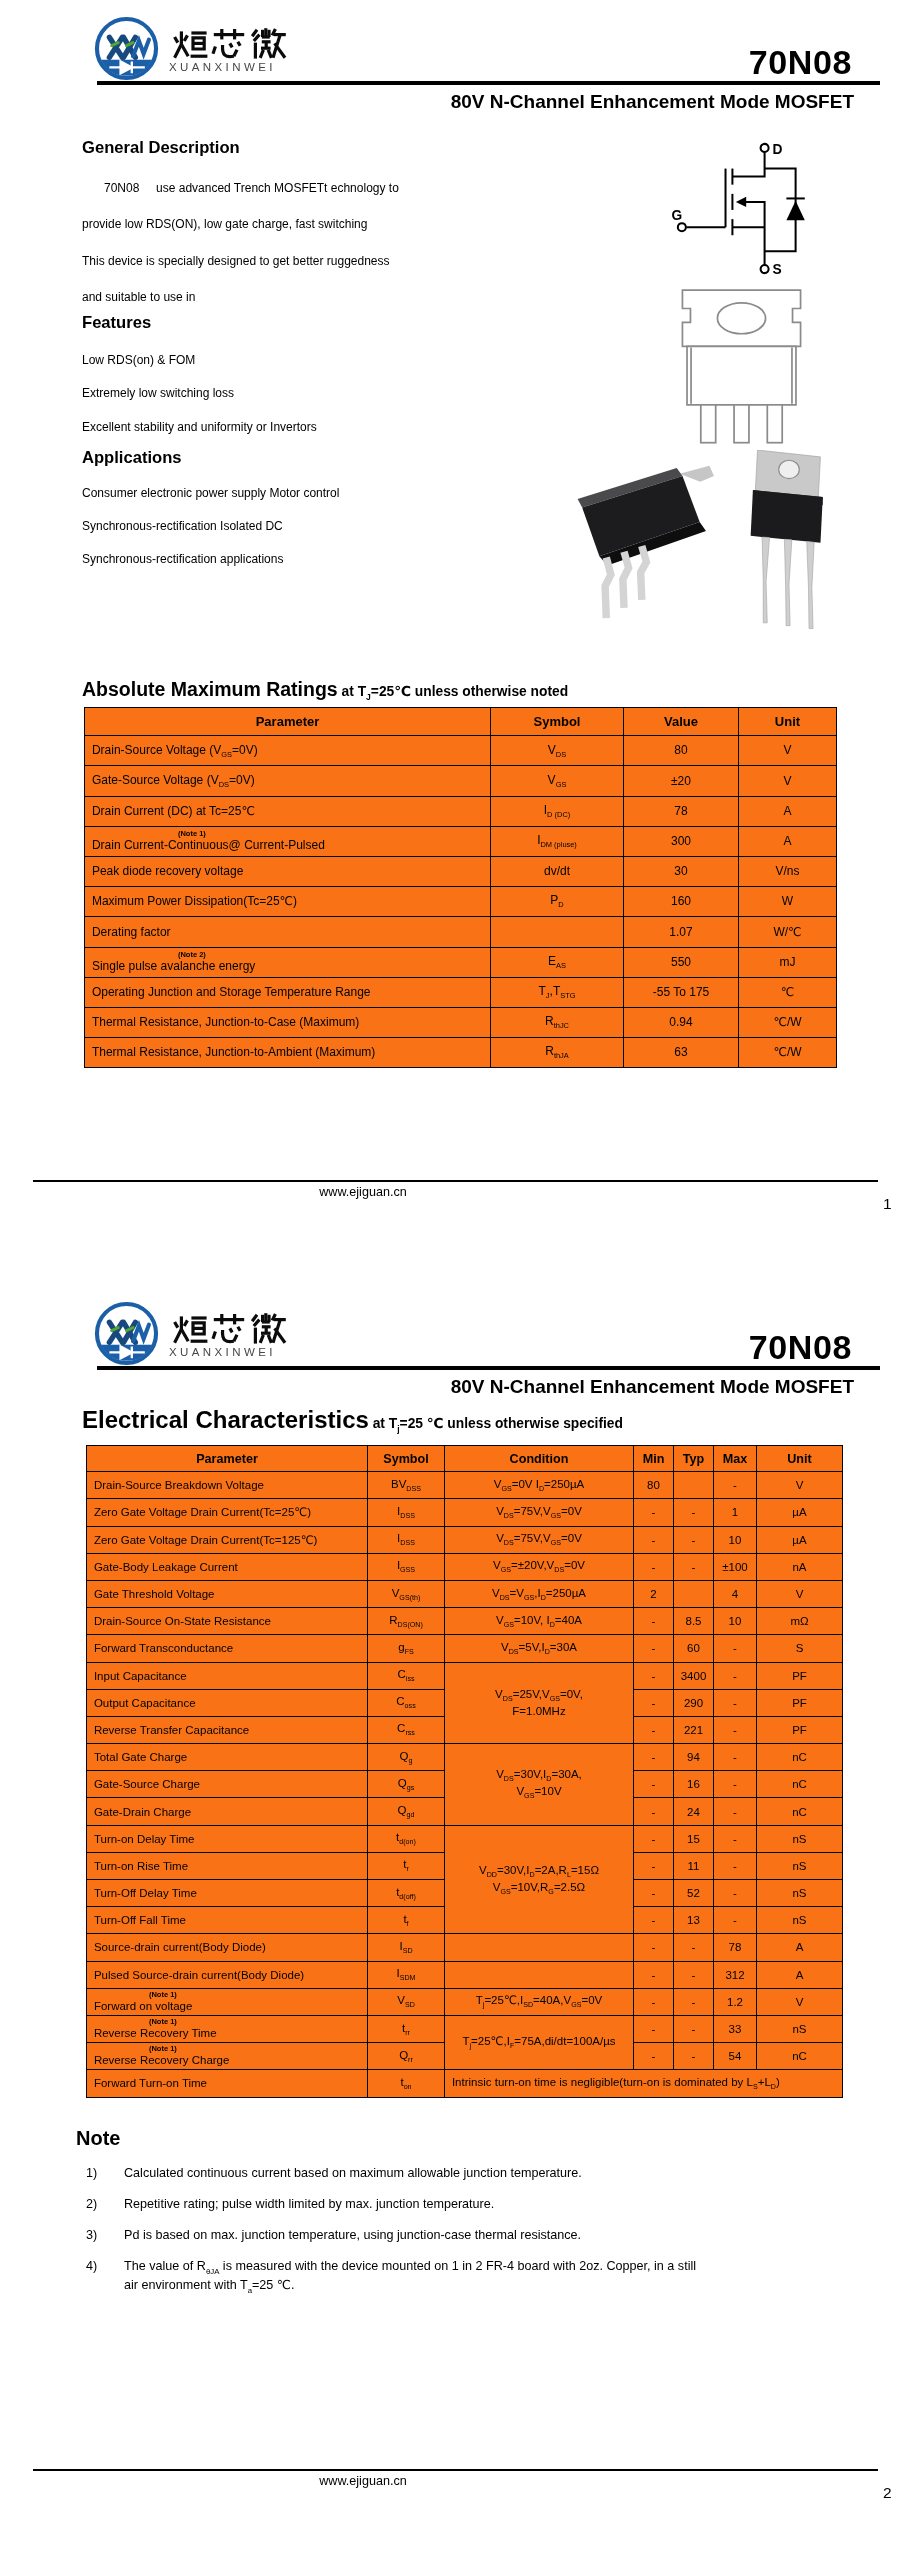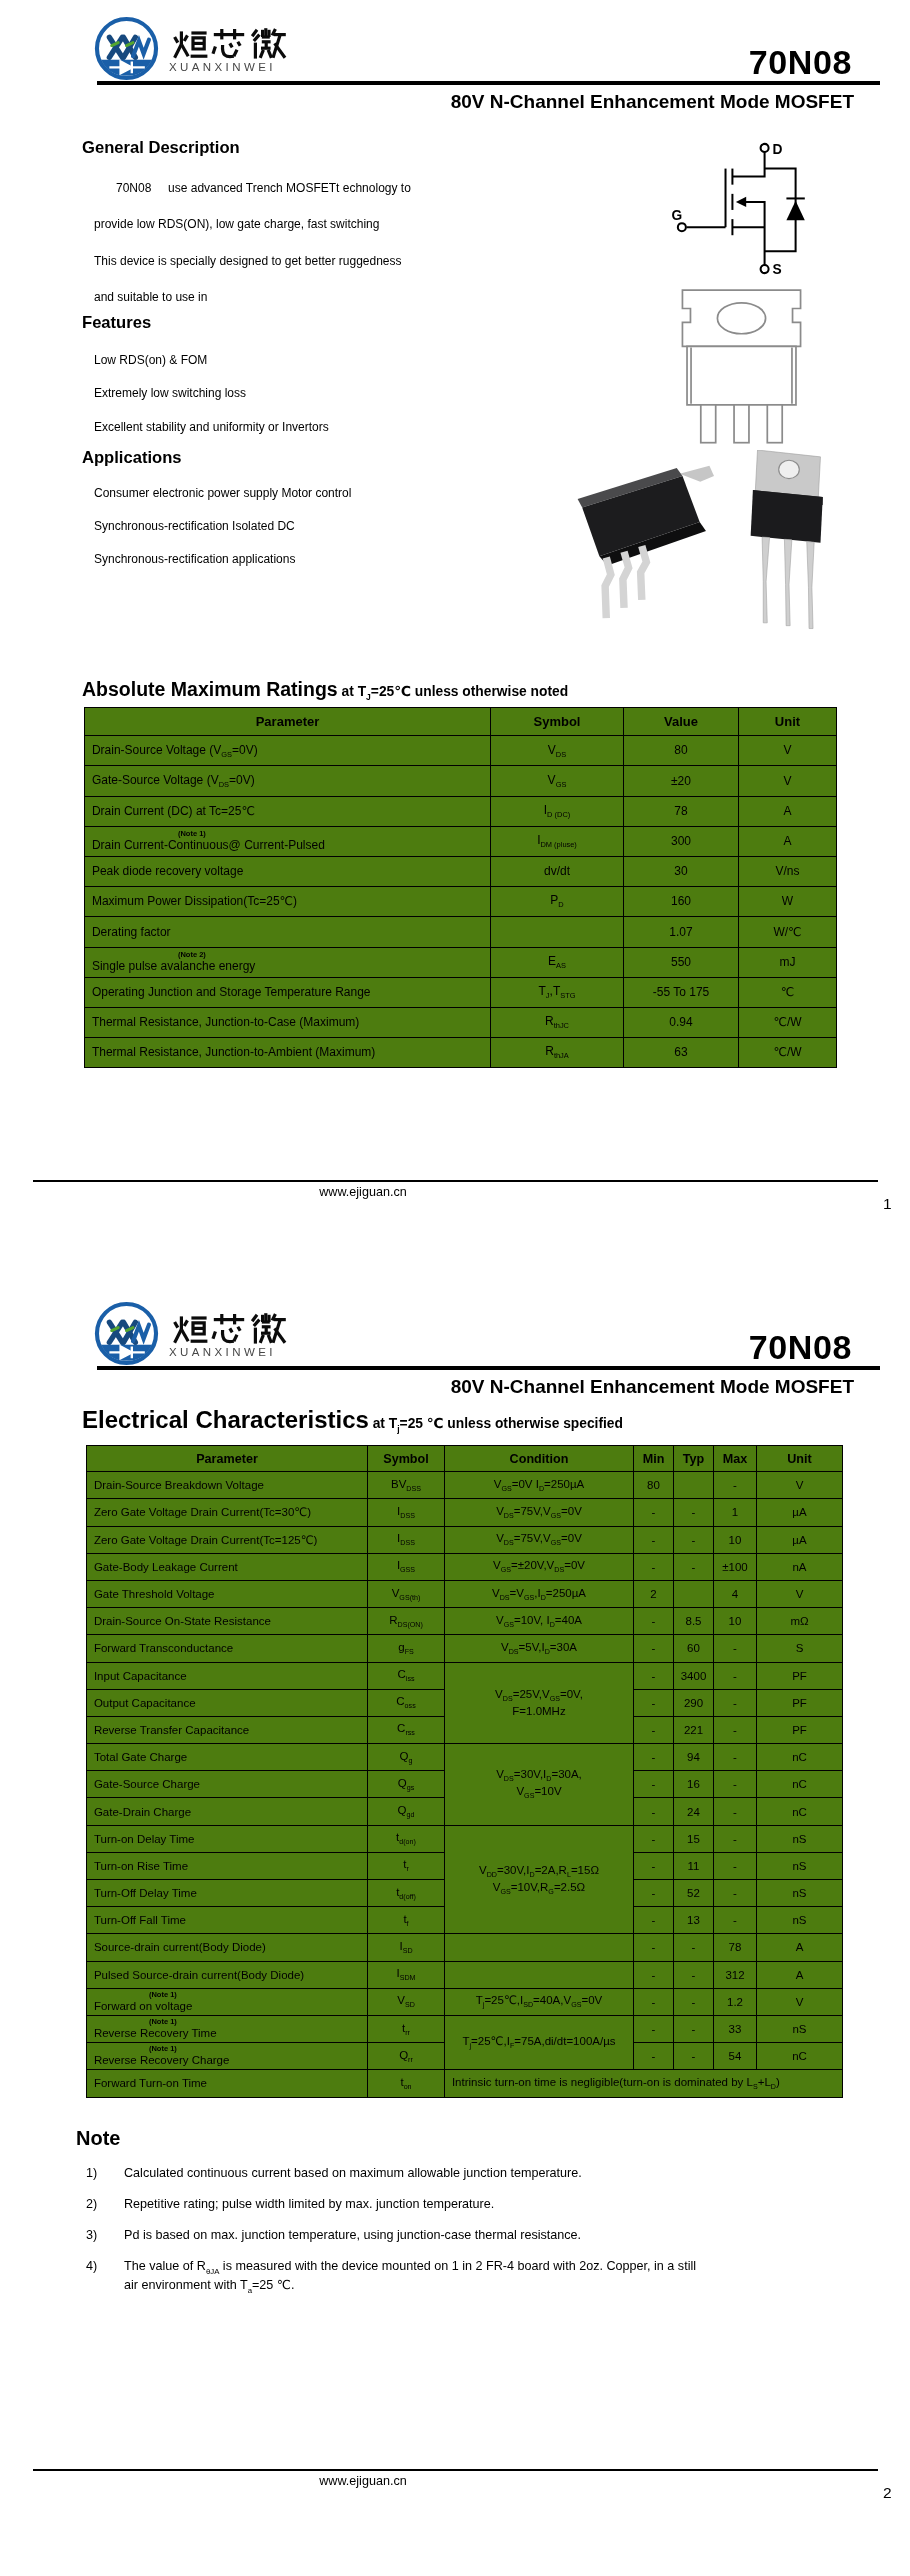--- a/index.html
+++ b/index.html
@@ -20,36 +20,36 @@
 
   
   .footer{position:absolute;left:0;width:910px;height:52px;}
   .f-line{position:absolute;left:33px;top:0;width:845px;height:2.3px;background:#000;}
   .f-url{position:absolute;left:0;top:4.6px;width:726px;text-align:center;font-size:12.6px;}
   .f-page{position:absolute;right:18.4px;top:15px;font-size:15.5px;font-weight:300;}
 
   
   .sec{position:absolute;left:82px;width:516px;}
   .sec h2{margin:0;font-size:16.6px;font-weight:bold;}
-  .sec p{margin:12px;font-size:12px;line-height:1.2;}
+  .sec p{margin:0;font-size:12px;line-height:1.2;}
   #gd{top:138px;}       #gd h2{margin-bottom:23px;}       #gd p{margin-bottom:22px;}
   #gd p.indent{text-indent:22px;}
   #features{top:313px;} #features h2{margin-bottom:19.5px;} #features p{margin-bottom:19.5px;}
   #applications{top:448px;} #applications h2{margin-bottom:18.4px;} #applications p{margin-bottom:18.4px;}
 
   
   .tbl-head{position:absolute;white-space:nowrap;}
   .tbl-head .big{font-size:19.5px;font-weight:bold;}
   .tbl-head .small{font-size:13.8px;font-weight:bold;}
   #amr-head{left:82px;top:678px;}
   #ec-head{left:82px;top:1406px;}
   #ec-head .big{font-size:24px;}
 
   
-  table{border-collapse:collapse;table-layout:fixed;background:#4d7c0f;}
+  table{border-collapse:collapse;table-layout:fixed;background:#f97316;}
   th,td{border:1.1px solid #000;text-align:center;vertical-align:middle;padding:1.1px 4.6px;}
   #amr-table{position:absolute;left:84px;top:707px;width:752px;border:1.7px solid #000;}
   #amr-table th{height:25px;font-size:13px;}
   #amr-table td{height:27px;font-size:12px;}
   #ec-table{position:absolute;left:86px;top:1445px;width:757px;border:1.7px solid #000;}
   #ec-table th{height:23px;font-size:12.6px;}
   #ec-table td{height:24px;font-size:11.5px;}
   td.al{text-align:left;padding-left:6.9px;}
   .cell-note{font-size:7.5px;font-weight:bold;line-height:1.1;text-align:left;padding-left:86px;}
   #ec-table .cell-note{padding-left:55px;}
@@ -528,21 +528,21 @@
           </td>
           <td>
             <div class="cell-text">-</div>
           </td>
           <td>
             <div class="cell-text">V</div>
           </td>
         </tr>
         <tr>
           <td class="al">
-            <div class="cell-text">Zero Gate Voltage Drain Current(Tc=30℃)</div>
+            <div class="cell-text">Zero Gate Voltage Drain Current(Tc=25℃)</div>
           </td>
           <td>
             <div class="cell-text">I<sub>DSS</sub></div>
           </td>
           <td>
             <div class="cell-text">V<sub>DS</sub>=75V,V<sub>GS</sub>=0V</div>
           </td>
           <td>
             <div class="cell-text">-</div>
           </td>

